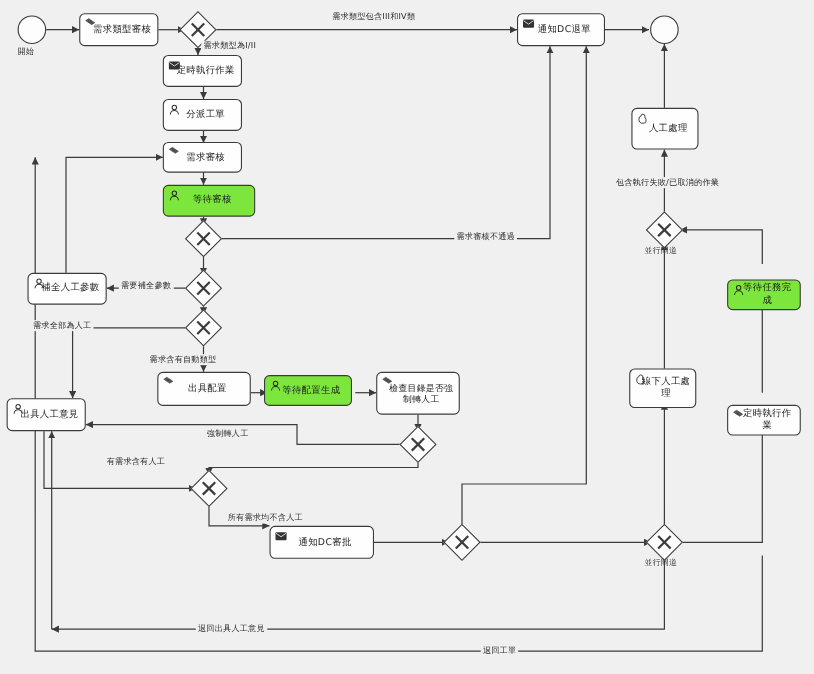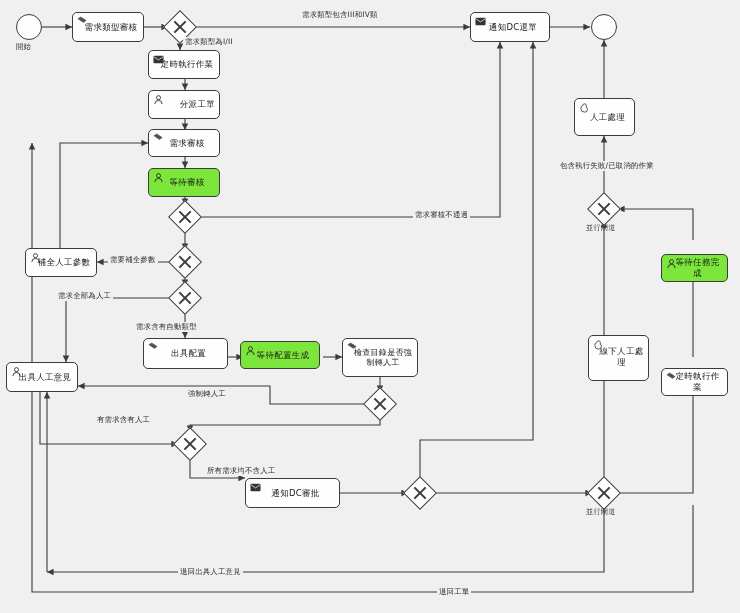--- a/index.html
+++ b/index.html
@@ -182,40 +182,40 @@
 <div class="node" style="left:148px;top:50px;width:72px;height:29px;">
   <span class="ico">
       <svg width="11" height="9" viewBox="0 0 12 9">
         <rect x=".5" y=".5" width="11" height="8" rx="1" fill="#333"></rect>
         <path d="M1 1.5 L6 5 L11 1.5" stroke="#fff" stroke-width=".8" fill="none"></path>
       </svg>
     </span>
   <span class="lbl">定時執行作業</span>
 </div>
 
-<div class="node" style="left:148px;top:90px;width:72px;height:29px;justify-content:flex-end;">
+<div class="node" style="left:148px;top:90px;width:72px;height:29px;">
   <span class="ico">
       <svg width="11" height="11" viewBox="0 0 12 12">
         <circle cx="6" cy="4" r="2.2" fill="none" stroke="#333" stroke-width="1"></circle>
         <path d="M2 11 a4 4 0 0 1 8 0" fill="none" stroke="#333" stroke-width="1"></path>
       </svg>
     </span>
   <span class="lbl">分派工單</span>
 </div>
 
 <div class="node" style="left:148px;top:129px;width:72px;height:28px;">
   <span class="ico">
       <svg width="11" height="11" viewBox="0 0 12 12">
         <path d="M1 3 L4 1 L7 3 L4 5 Z M4 5 L7 7 L10 5 L7 3" fill="#555" stroke="#333" stroke-width=".5"></path>
       </svg>
     </span>
   <span class="lbl">需求審核</span>
 </div>
 
-<div class="node green" style="left:148px;top:168px;width:72px;height:29px;">
+<div class="node green" style="left:148px;top:168px;width:84px;height:29px;">
   <span class="ico">
       <svg width="11" height="11" viewBox="0 0 12 12">
         <circle cx="6" cy="4" r="2.2" fill="none" stroke="#2a2a2a" stroke-width="1"></circle>
         <path d="M2 11 a4 4 0 0 1 8 0" fill="none" stroke="#2a2a2a" stroke-width="1"></path>
       </svg>
     </span>
   <span class="lbl">等待審核</span>
 </div>
 
 <div class="node" style="left:25px;top:248px;width:72px;height:29px;">
@@ -288,21 +288,21 @@
 
 <div class="node" style="left:574px;top:98px;width:61px;height:38px;">
   <span class="ico">
       <svg width="11" height="11" viewBox="0 0 12 12">
         <path d="M2 7 q0-3 2-3 q0-2 2-2 q2 0 2 2 l0 2 q1 0 1 1 l0 2 q0 2-3 2 q-4 0-4-4z" fill="none" stroke="#333" stroke-width=".9"></path>
       </svg>
     </span>
   <span class="lbl">人工處理</span>
 </div>
 
-<div class="node" style="left:588px;top:335px;width:61px;height:46px;font-family:Liberation Mono, monospace;">
+<div class="node" style="left:572px;top:335px;width:61px;height:36px;">
   <span class="ico">
       <svg width="11" height="11" viewBox="0 0 12 12">
         <path d="M2 7 q0-3 2-3 q0-2 2-2 q2 0 2 2 l0 2 q1 0 1 1 l0 2 q0 2-3 2 q-4 0-4-4z" fill="none" stroke="#333" stroke-width=".9"></path>
       </svg>
     </span>
   <span class="lbl">線下人工處理</span>
 </div>
 
 <div class="node green" style="left:661px;top:254px;width:67px;height:28px;">
   <span class="ico">
@@ -333,20 +333,20 @@
 <div class="gw" style="left:592px;top:197px;"></div>
 <div class="gw" style="left:592px;top:481px;"></div>
 
 <div class="glbl" style="left:586px;top:223px;">並行閘道</div>
 <div class="glbl" style="left:586px;top:507px;">並行閘道</div>
 
 <div class="elbl" style="left:300px;top:10px;text-align:center;">需求類型包含III和IV類</div>
 <div class="elbl" style="left:183px;top:37px;">需求類型為I/II</div>
 <div class="elbl" style="left:413px;top:210px;">需求審核不通過</div>
 <div class="elbl" style="left:108px;top:255px;">需要補全參數</div>
-<div class="elbl" style="left:56px;top:291px;">需求全部為人工</div>
+<div class="elbl" style="left:28px;top:291px;">需求全部為人工</div>
 <div class="elbl" style="left:134px;top:322px;">需求含有自動類型</div>
 <div class="elbl" style="left:186px;top:389px;">強制轉人工</div>
 <div class="elbl" style="left:95px;top:415px;">有需求含有人工</div>
 <div class="elbl" style="left:205px;top:466px;">所有需求均不含人工</div>
 <div class="elbl" style="left:558px;top:161px;">包含執行失敗/已取消的作業</div>
 <div class="elbl" style="left:146px;top:567px;margin-left:32px;">退回出具人工意見</div>
 <div class="elbl" style="left:437px;top:587px;">退回工單</div>
 
 </body></html>

